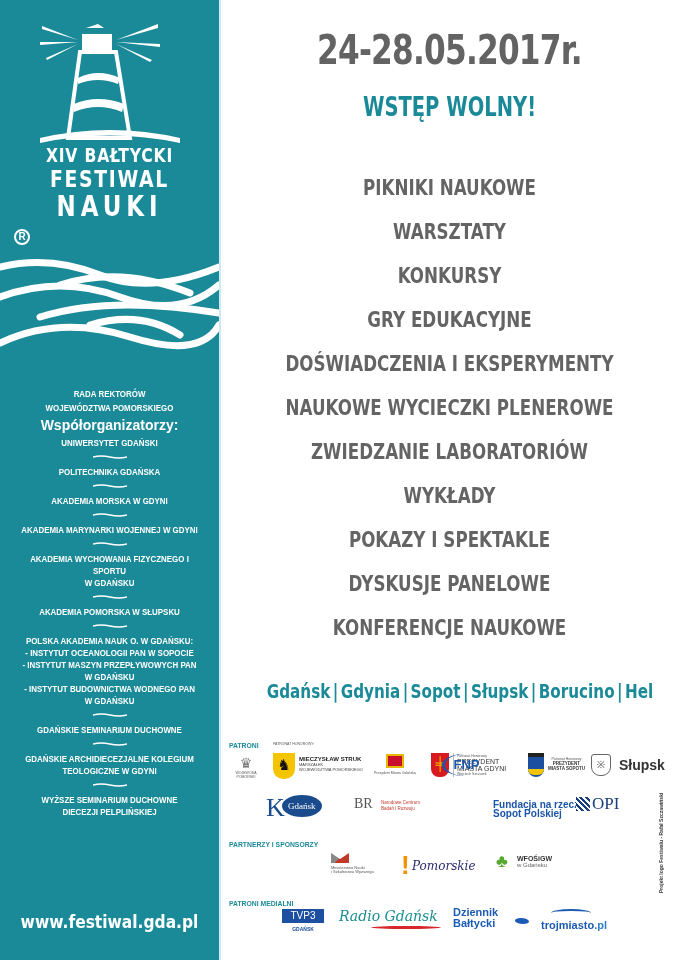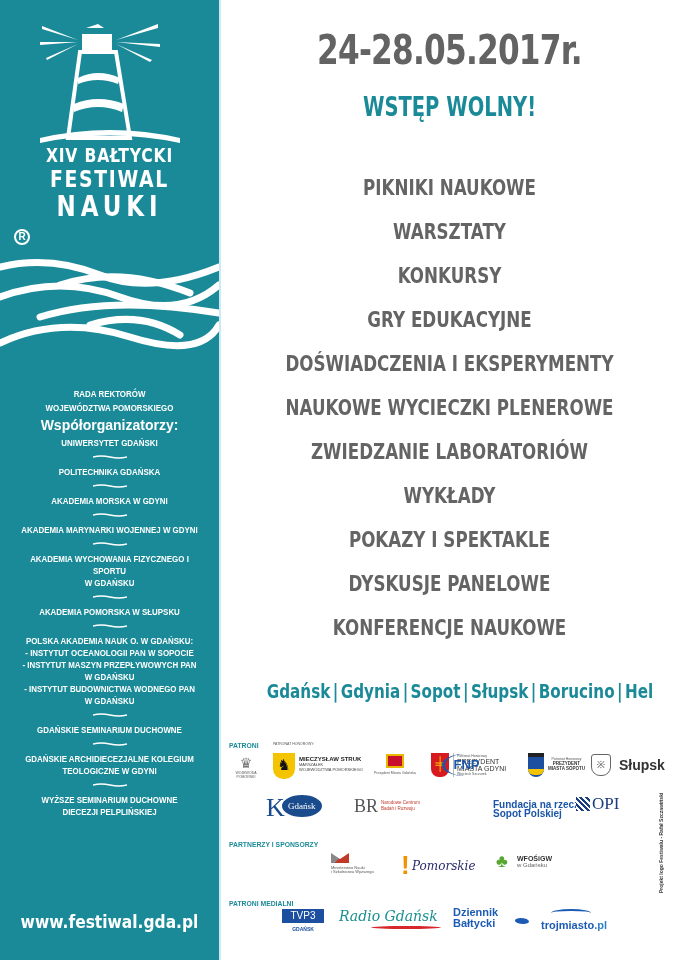--- a/index.html
+++ b/index.html
@@ -246,21 +246,21 @@
   </div>
   <div class="lg" style="left:327px;top:757px;text-align:center;">
     <div class="tiny">Patronat Honorowy</div>
     <div style="font-size:4.5px;font-weight:bold;color:#333;">PREZYDENT</div>
     <div style="font-size:4.5px;font-weight:bold;color:#333;">MIASTA SOPOTU</div>
   </div>
   <div class="lg" style="left:370px;top:754px;width:20px;height:22px;border:1px solid #666;border-radius:3px 3px 9px 9px;font-size:10px;text-align:center;line-height:20px;color:#555;">※</div>
   <div class="lg" style="left:398px;top:757px;font-size:14px;font-weight:bold;color:#333;">Słupsk</div>
 
   <div class="lg" style="left:45px;top:795px;font-family:'Liberation Serif',serif;font-size:26px;color:#1a4b8c;line-height:26px;">K<span style="display:inline-block;width:40px;height:22px;border:4px solid #1a4b8c;border-radius:50%;vertical-align:top;margin-left:-3px;background:#1a4b8c;color:#fff;font-size:9px;line-height:14px;text-align:center;">Gdańsk</span></div>
-  <div class="lg" style="left:133px;top:796px;font-family:'Liberation Serif',serif;font-size:18px;color:#555;">BR</div>
+  <div class="lg" style="left:133px;top:796px;font-family:'Liberation Serif',serif;font-size:14px;color:#555;">BR</div>
   <div class="lg" style="left:160px;top:800px;font-size:4.5px;color:#c0392b;line-height:6px;">
     <div>Narodowe Centrum</div>
     <div>Badań i Rozwoju</div>
   </div>
   <div class="lg" style="left:221px;top:754px;width:46px;height:22px;border-left:3px solid #1a55a8;border-radius:50%;font-size:13px;font-weight:bold;color:#1a55a8;text-align:center;line-height:22px;">FNP</div>
   <div class="lg" style="left:272px;top:800px;font-size:10px;font-weight:bold;color:#1a55a8;line-height:9px;">
     <div>Fundacja na rzecz</div>
     <div>Sopot Polskiej</div>
   </div>
   <div class="lg" style="left:355px;top:797px;width:14px;height:14px;background:repeating-linear-gradient(45deg,#1a3d7c 0 2px,#fff 2px 4px);"></div>

